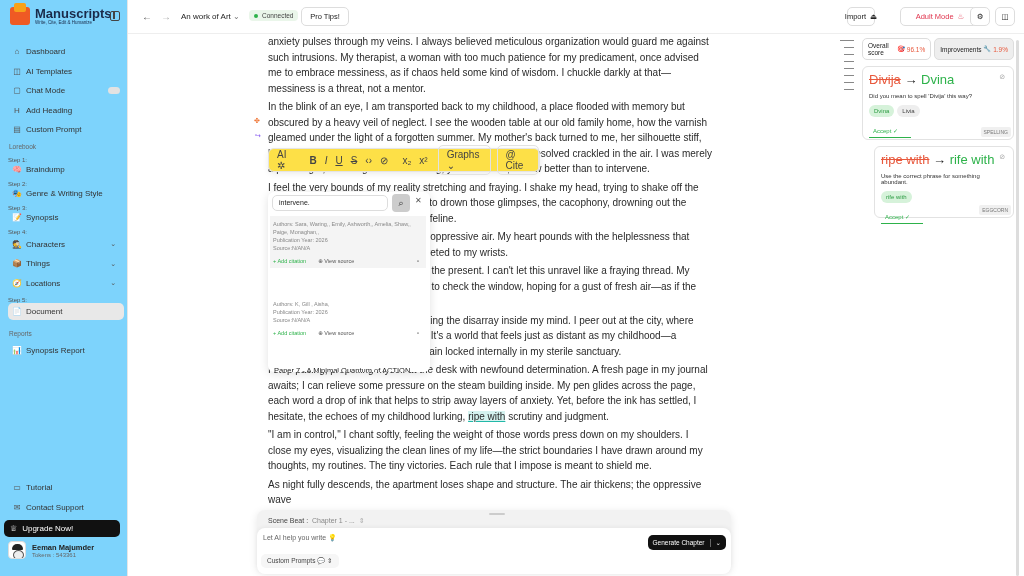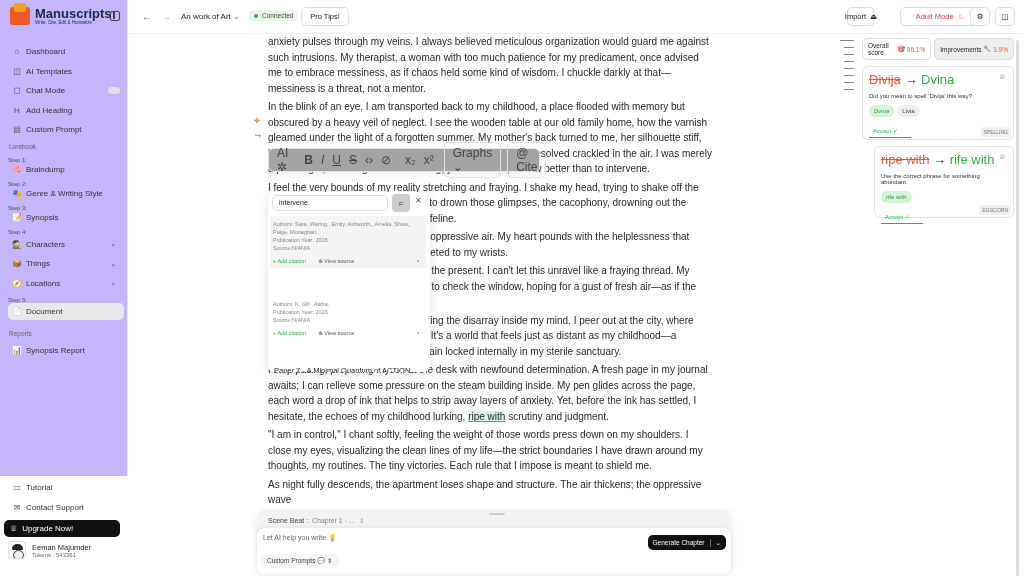--- a/index.html
+++ b/index.html
@@ -1,17 +1,17 @@
 <!DOCTYPE html>
 <html><head>
 <meta charset="utf-8">
 <style>
 *{box-sizing:border-box;margin:0;padding:0}
 html,body{width:1024px;height:576px;overflow:hidden;background:#fff;font-family:"Liberation Sans",sans-serif;color:#222}
-.sidebar{position:absolute;left:0;top:0;width:128px;height:476px;background:#c4b5fd;border-right:1px solid #e6e6e6}
+.sidebar{position:absolute;left:0;top:0;width:128px;height:576px;background:#7dd3fc;border-right:1px solid #e6e6e6}
 .logo{position:absolute;left:10px;top:7px;display:flex;align-items:center}
 .logo-mark{width:20px;height:18px;background:#ef5a24;border-radius:3px;position:relative}
 .logo-mark:before{content:"";position:absolute;left:4px;top:-4px;width:12px;height:9px;background:#f7a11a;border-radius:2px}
 .logo-text{margin-left:5px}
 .logo-title{font-size:13px;font-weight:600;color:#1a2b4a;line-height:13px}
 .logo-sub{font-size:4.5px;color:#1a2b4a}
 .collapse-btn{position:absolute;left:110px;top:11px;width:10px;height:10px;border:1.5px solid #444;border-radius:2px}
 .collapse-btn:after{content:"";position:absolute;left:2px;top:0;width:1.5px;height:7px;background:#444}
 .nav{position:absolute;left:8px;top:42px;width:116px}
 .nav-item{display:flex;align-items:center;height:19.5px;font-size:8px;color:#333;padding-left:4px;position:relative}
@@ -21,33 +21,33 @@
 .step-label{font-size:6px;color:#555;margin-top:4px}
 .emoji{font-size:8px;margin-right:4px}
 .chev{position:absolute;right:8px;font-size:7px;color:#555}
 .active{background:#e8e8e8;border-radius:5px}
 .bottom-nav{position:absolute;left:8px;top:478px;width:116px}
 .upgrade{background:#111;color:#fff;border-radius:5px;height:17px;display:flex;align-items:center;font-size:8px;padding-left:6px;margin-top:3px;width:116px;margin-left:-4px}
 .user{position:absolute;left:8px;top:541px;display:flex;align-items:center}
 .avatar{width:18px;height:18px;border-radius:4px;background:#fff;border:1px solid #ddd;position:relative;overflow:hidden}
 .avatar:before{content:"";position:absolute;left:3px;top:2px;width:11px;height:6px;background:#222;border-radius:5px 5px 1px 1px}
 .avatar:after{content:"";position:absolute;left:4px;top:8px;width:9px;height:8px;background:#eee;border:1px solid #555;border-radius:50%}
-.user-name{font-size:7.5px;color:#222;font-weight:400;margin-left:6px}
+.user-name{font-size:7.5px;color:#222;font-weight:700;margin-left:6px}
 .user-tokens{font-size:6px;color:#666;margin-left:6px}
 .topbar{position:absolute;left:128px;top:0;width:896px;height:34px;border-bottom:1px solid #eee;background:#fff}
 .tb-arrow{position:absolute;top:11px;font-size:10px;color:#555}
 .doc-title{position:absolute;left:53px;top:12px;font-size:8px;color:#222}
 .connected{position:absolute;left:121px;top:10px;background:#eaf6ea;border-radius:4px;padding:2px 5px;font-size:6.5px;color:#444;display:flex;align-items:center}
 .dot{width:4px;height:4px;background:#2db24a;border-radius:50%;margin-right:4px}
 .btn{position:absolute;top:7px;height:19px;border:1px solid #ddd;border-radius:5px;background:#fff;font-size:7.5px;display:flex;align-items:center;justify-content:center}
 .editor{position:absolute;left:268px;top:34px;width:444px;font-size:10px;line-height:15.5px;color:#2a2a2a}
 .editor p{margin-bottom:3px}
 .hl{text-decoration:underline;text-decoration-color:#22b8a8;background:#d4f2ef}
 .gutter-icon{position:absolute;font-size:7px}
-.toolbar{position:absolute;left:268px;top:148px;width:272px;height:24px;background:#a3a3a3;border:1px solid #e4e4e4;border-radius:6px;box-shadow:0 2px 6px rgba(0,0,0,.08);display:flex;align-items:center;font-size:12px;color:#444}
+.toolbar{position:absolute;left:268px;top:148px;width:272px;height:24px;background:#fde047;border:1px solid #e4e4e4;border-radius:6px;box-shadow:0 2px 6px rgba(0,0,0,.08);display:flex;align-items:center;font-size:10px;color:#444}
 .tool{margin:0 4px}
 .pill{border:1px solid #e2e2e2;border-radius:5px;padding:3px 8px;margin-left:6px}
 .citepanel{position:absolute;left:268px;top:192px;width:162px;height:180px;background:#fff;border-radius:6px;box-shadow:0 2px 10px rgba(0,0,0,.12);overflow:hidden}
 .cite-search{position:absolute;left:4px;top:3px;width:116px;height:16px;border:1px solid #ddd;border-radius:5px;font-size:7px;padding:3px 6px}
 .cite-searchbtn{position:absolute;left:124px;top:2px;width:18px;height:18px;background:#ccc;border-radius:4px;text-align:center;font-size:9px;line-height:18px}
 .cite-close{position:absolute;left:147px;top:4px;font-size:8px;color:#555}
 .cite-card{position:absolute;left:2px;width:156px;padding:4px 3px;background:#f4f4f4}
 .cite-title{font-size:7.5px;color:#222;line-height:10px}
 .cite-meta{font-size:5.5px;color:#888;line-height:8px}
 .cite-actions{display:flex;align-items:center;font-size:5.5px;margin-top:6px;position:relative}

